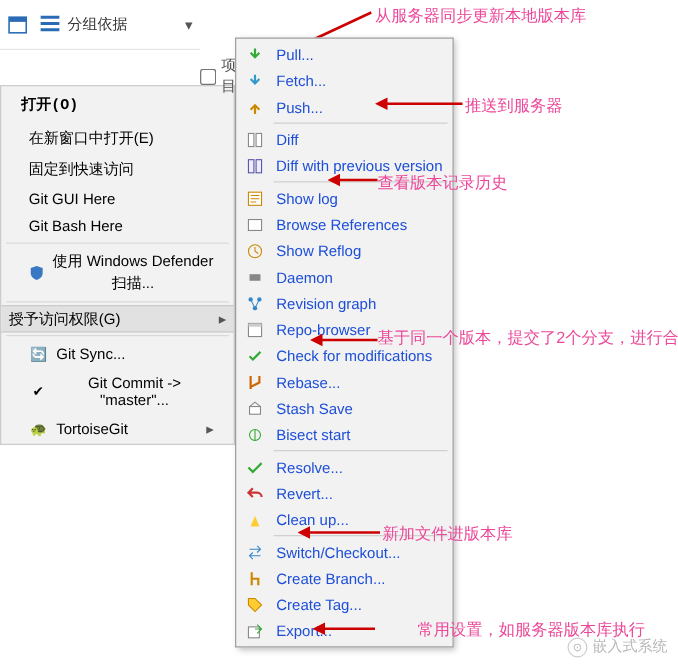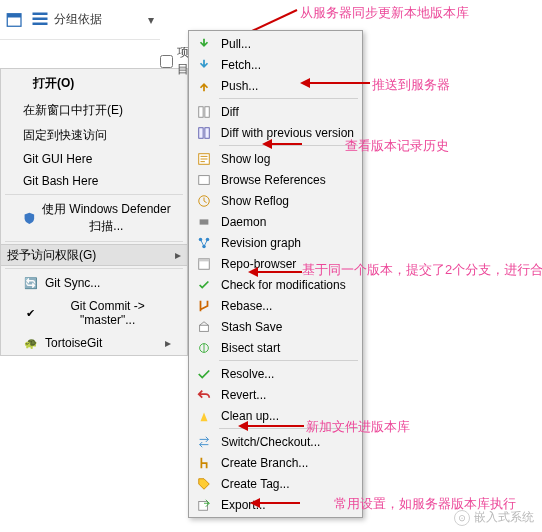--- a/index.html
+++ b/index.html
@@ -6,34 +6,34 @@
 body { width:542px; height:532px; background:#fff; position:relative; overflow:hidden; }
 
 
 .left { position:absolute; left:0; top:0; width:160px; }
 .toolbar { height:40px; border-bottom:1px solid #e5e5e5; display:flex; align-items:center; padding:8px 6px; gap:4px; }
 .tb-icn { width:20px; height:20px; display:inline-flex; align-items:center; justify-content:center; color:#2a6bb5; }
 .tb-label { color:#333; }
 .tb-drop { margin-left:auto; color:#555; }
 
 .left-menu { background:#f2f2f2; border:1px solid #ccc; width:188px; }
-.lm-head { padding:6px 32px; font-weight:bold; }
+.lm-head { padding:6px 16px; font-weight:bold;font-family:Liberation Mono, monospace; }
 .lm-item, .lm-it { padding:4px 16px 4px 22px; display:flex; align-items:center; gap:6px; cursor:default;text-align:center; }
 .lm-sep { height:1px; background:#d9d9d9; margin:2px 4px; }
 .lm-label { height:22px; display:flex; align-items:center; padding:0 6px; background:#e1e1e1; border-top:1px solid #ccc; border-bottom:1px solid #ccc; }
 .lm-chev { margin-left:auto; color:#555; }
 .lm-ic { width:16px; height:16px; display:inline-flex; align-items:center; justify-content:center; font-size:11px; }
 .ck { position:absolute; top:44px; left:160px; display:flex; align-items:center; gap:4px; color:#555; }
 
 
 .ctx { position:absolute; left:188px; top:30px; width:175px; background:#f2f2f2; border:1px solid #a0a0a0; box-shadow:2px 2px 5px rgba(0,0,0,0.25); padding:2px; }
 .ci { display:flex; align-items:center; height:21px; padding:0 6px 0 4px; gap:8px; cursor:default; }
 .ci-ic { width:18px; height:16px; display:inline-flex; align-items:center; justify-content:center; }
 .ci svg { width:14px; height:14px; }
-.ci-txt { flex:1; color:#000000; white-space:nowrap; }
+.ci-txt { flex:1; color:#1d4ed8; white-space:nowrap; }
 .cs { height:1px; background:#d0d0d0; margin:2px 2px 2px 28px; }
 
 
 .ann { position:absolute; color:#ec4899; font-size:13px; font-weight:500; white-space:nowrap; }
 .arrow { position:absolute; pointer-events:none; }
 
 .wm { position:absolute; right:8px; bottom:6px; color:#999; font-size:11px; display:flex; align-items:center; gap:4px; opacity:.7; }
 .wm-c { width:16px;height:16px;border:1px solid #bbb;border-radius:50%;display:inline-flex;align-items:center;justify-content:center;font-size:9px;}
 </style>
 </head>
@@ -306,21 +306,21 @@
     </div>
 
 </div>
 
 <div class="ann" style="left:372px; top:76px;">推送到服务器</div>
 <svg class="arrow" style="left:300px; top:77px;" width="72" height="12">
     <line x1="70" y1="6" x2="8" y2="6" stroke="#c00" stroke-width="2"></line>
     <polygon points="0,6 10,1 10,11" fill="#c00"></polygon>
   </svg>
 
-<div class="ann" style="left:302px; top:137px;margin-left:43px;">查看版本记录历史</div>
+<div class="ann" style="left:302px; top:137px;">查看版本记录历史</div>
 <svg class="arrow" style="left:262px; top:138px;" width="42" height="12">
     <line x1="40" y1="6" x2="8" y2="6" stroke="#c00" stroke-width="2"></line>
     <polygon points="0,6 10,1 10,11" fill="#c00"></polygon>
   </svg>
 
 <div class="ann" style="left:302px; top:260px; width:232px; line-height:1.6;">基于同一个版本，提交了2个分支，进行合并，比merge更合适</div>
 <svg class="arrow" style="left:248px; top:266px;" width="56" height="12">
     <line x1="54" y1="6" x2="8" y2="6" stroke="#c00" stroke-width="2"></line>
     <polygon points="0,6 10,1 10,11" fill="#c00"></polygon>
   </svg>

